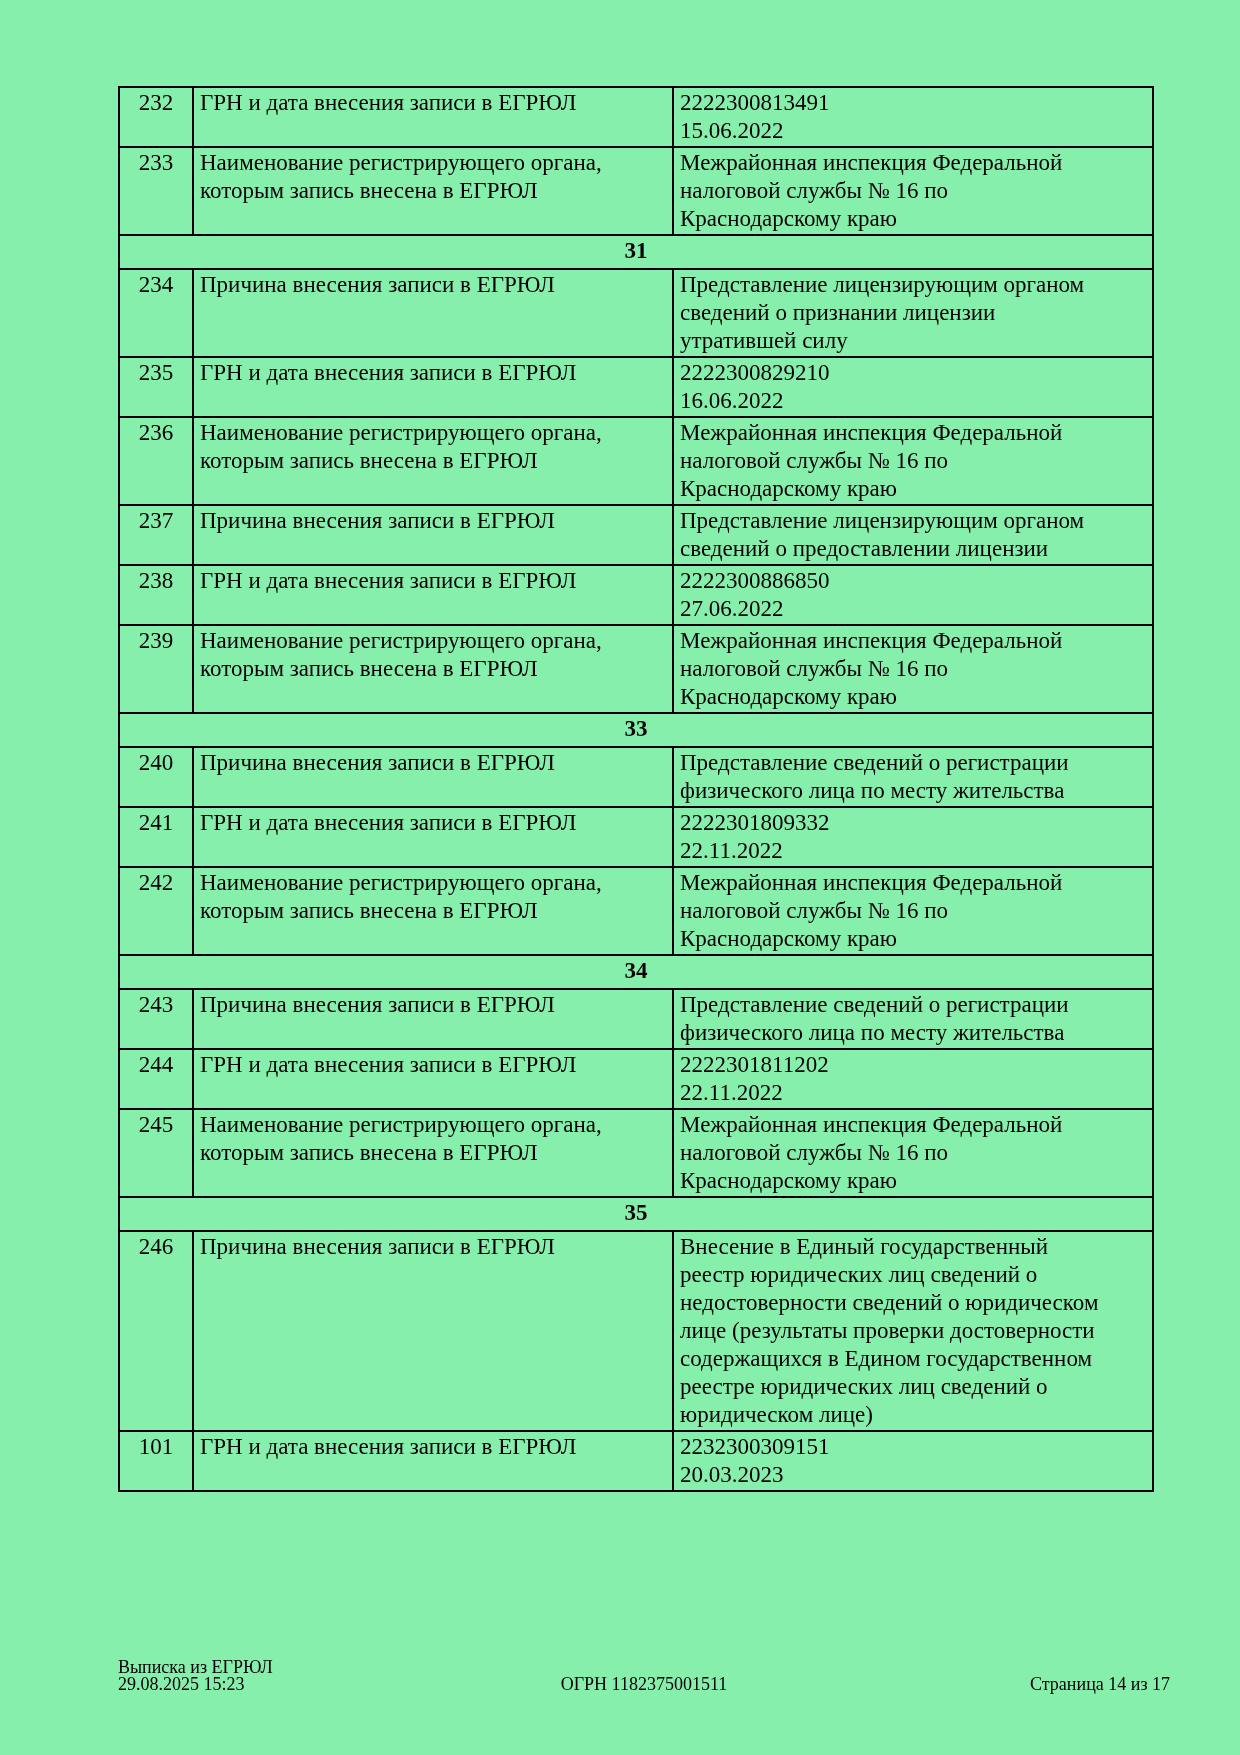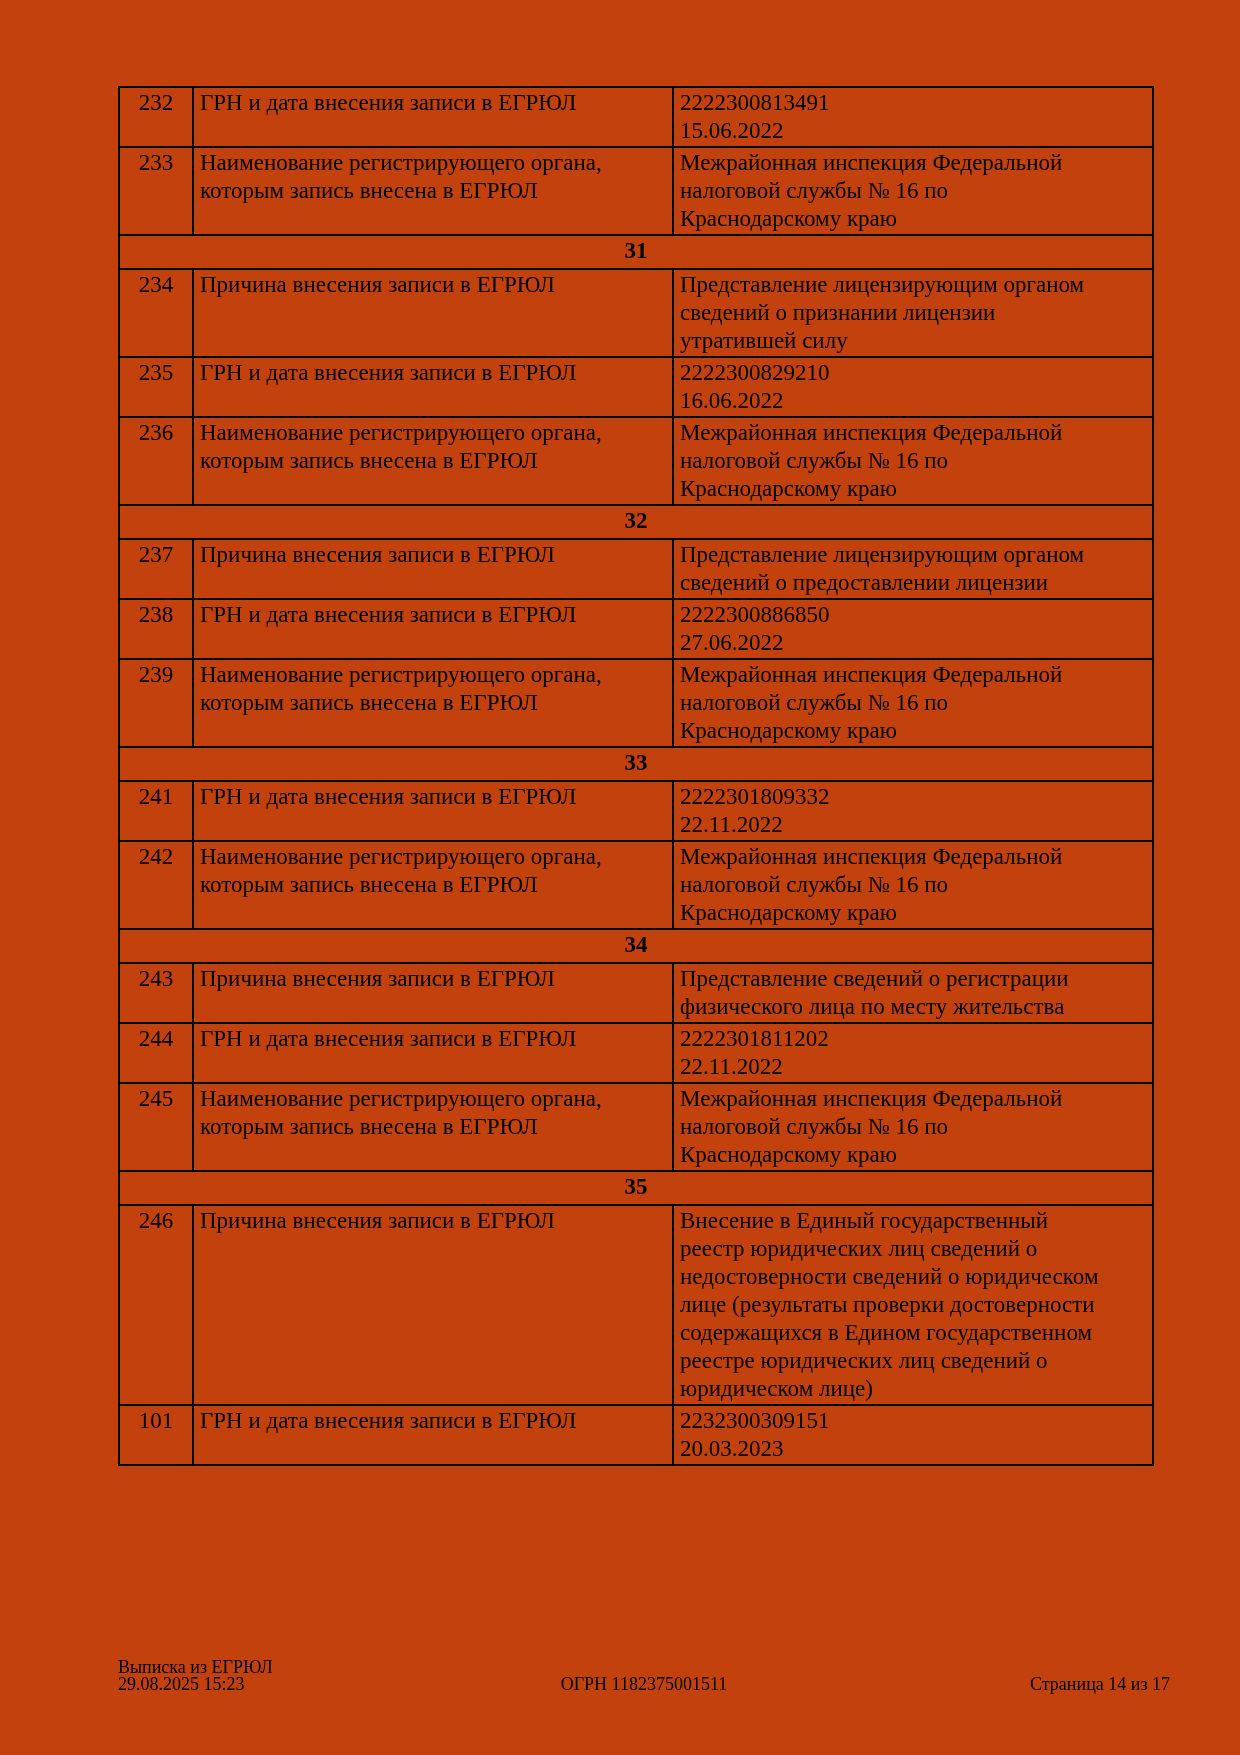--- a/index.html
+++ b/index.html
@@ -4,21 +4,21 @@
 <style>
   html, body {
     margin: 0;
     padding: 0;
     background: #e8e8e8;
   }
   .page {
     position: relative;
     width: 1240px;
     height: 1755px;
-    background: #c2410c;
+    background: #86efac;
     color: #000000;
     font-family: "Liberation Serif", "DejaVu Serif", serif;
     overflow: hidden;
     margin: 0 auto;
   }
   .registry-table {
     position: absolute;
     left: 118px;
     top: 86px;
     width: 1034px;
@@ -116,23 +116,20 @@
         </tr>
         <tr>
           <td class="row-number-cell">236</td>
           <td class="row-label-cell">Наименование регистрирующего органа,
 которым запись внесена в ЕГРЮЛ</td>
           <td class="row-value-cell">Межрайонная инспекция Федеральной
 налоговой службы № 16 по
 Краснодарскому краю</td>
         </tr>
         <tr>
-          <td class="section-cell" colspan="3">32</td>
-        </tr>
-        <tr>
           <td class="row-number-cell">237</td>
           <td class="row-label-cell">Причина внесения записи в ЕГРЮЛ</td>
           <td class="row-value-cell">Представление лицензирующим органом
 сведений о предоставлении лицензии</td>
         </tr>
         <tr>
           <td class="row-number-cell">238</td>
           <td class="row-label-cell">ГРН и дата внесения записи в ЕГРЮЛ</td>
           <td class="row-value-cell">2222300886850
 27.06.2022</td>
@@ -140,20 +137,26 @@
         <tr>
           <td class="row-number-cell">239</td>
           <td class="row-label-cell">Наименование регистрирующего органа,
 которым запись внесена в ЕГРЮЛ</td>
           <td class="row-value-cell">Межрайонная инспекция Федеральной
 налоговой службы № 16 по
 Краснодарскому краю</td>
         </tr>
         <tr>
           <td class="section-cell" colspan="3">33</td>
+        </tr>
+        <tr>
+          <td class="row-number-cell">240</td>
+          <td class="row-label-cell">Причина внесения записи в ЕГРЮЛ</td>
+          <td class="row-value-cell">Представление сведений о регистрации
+физического лица по месту жительства</td>
         </tr>
         <tr>
           <td class="row-number-cell">241</td>
           <td class="row-label-cell">ГРН и дата внесения записи в ЕГРЮЛ</td>
           <td class="row-value-cell">2222301809332
 22.11.2022</td>
         </tr>
         <tr>
           <td class="row-number-cell">242</td>
           <td class="row-label-cell">Наименование регистрирующего органа,

